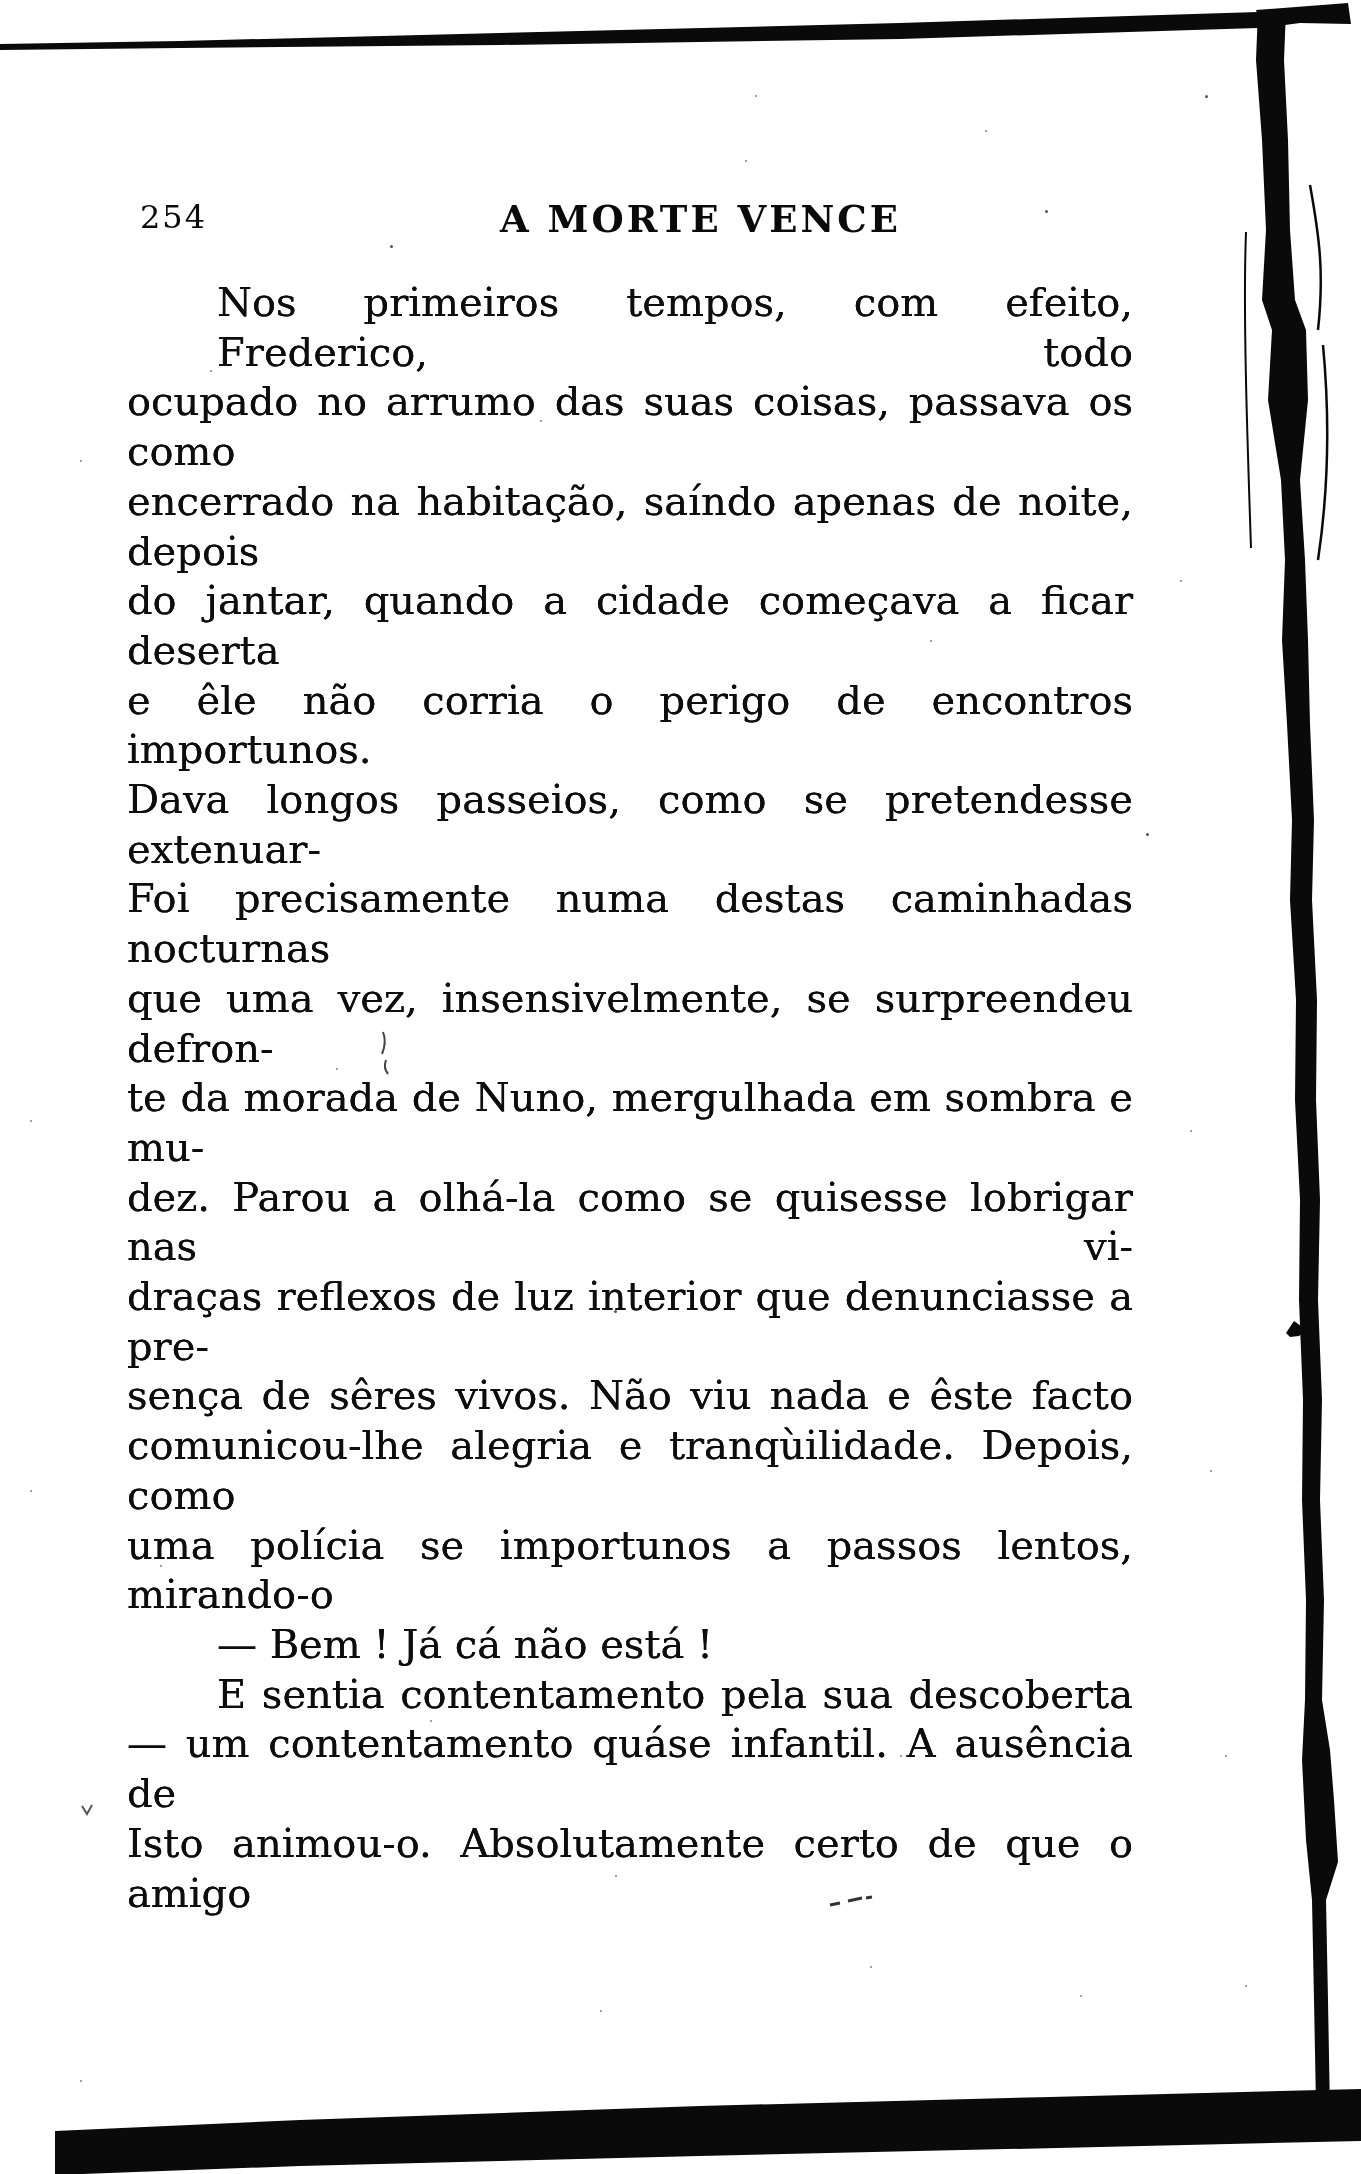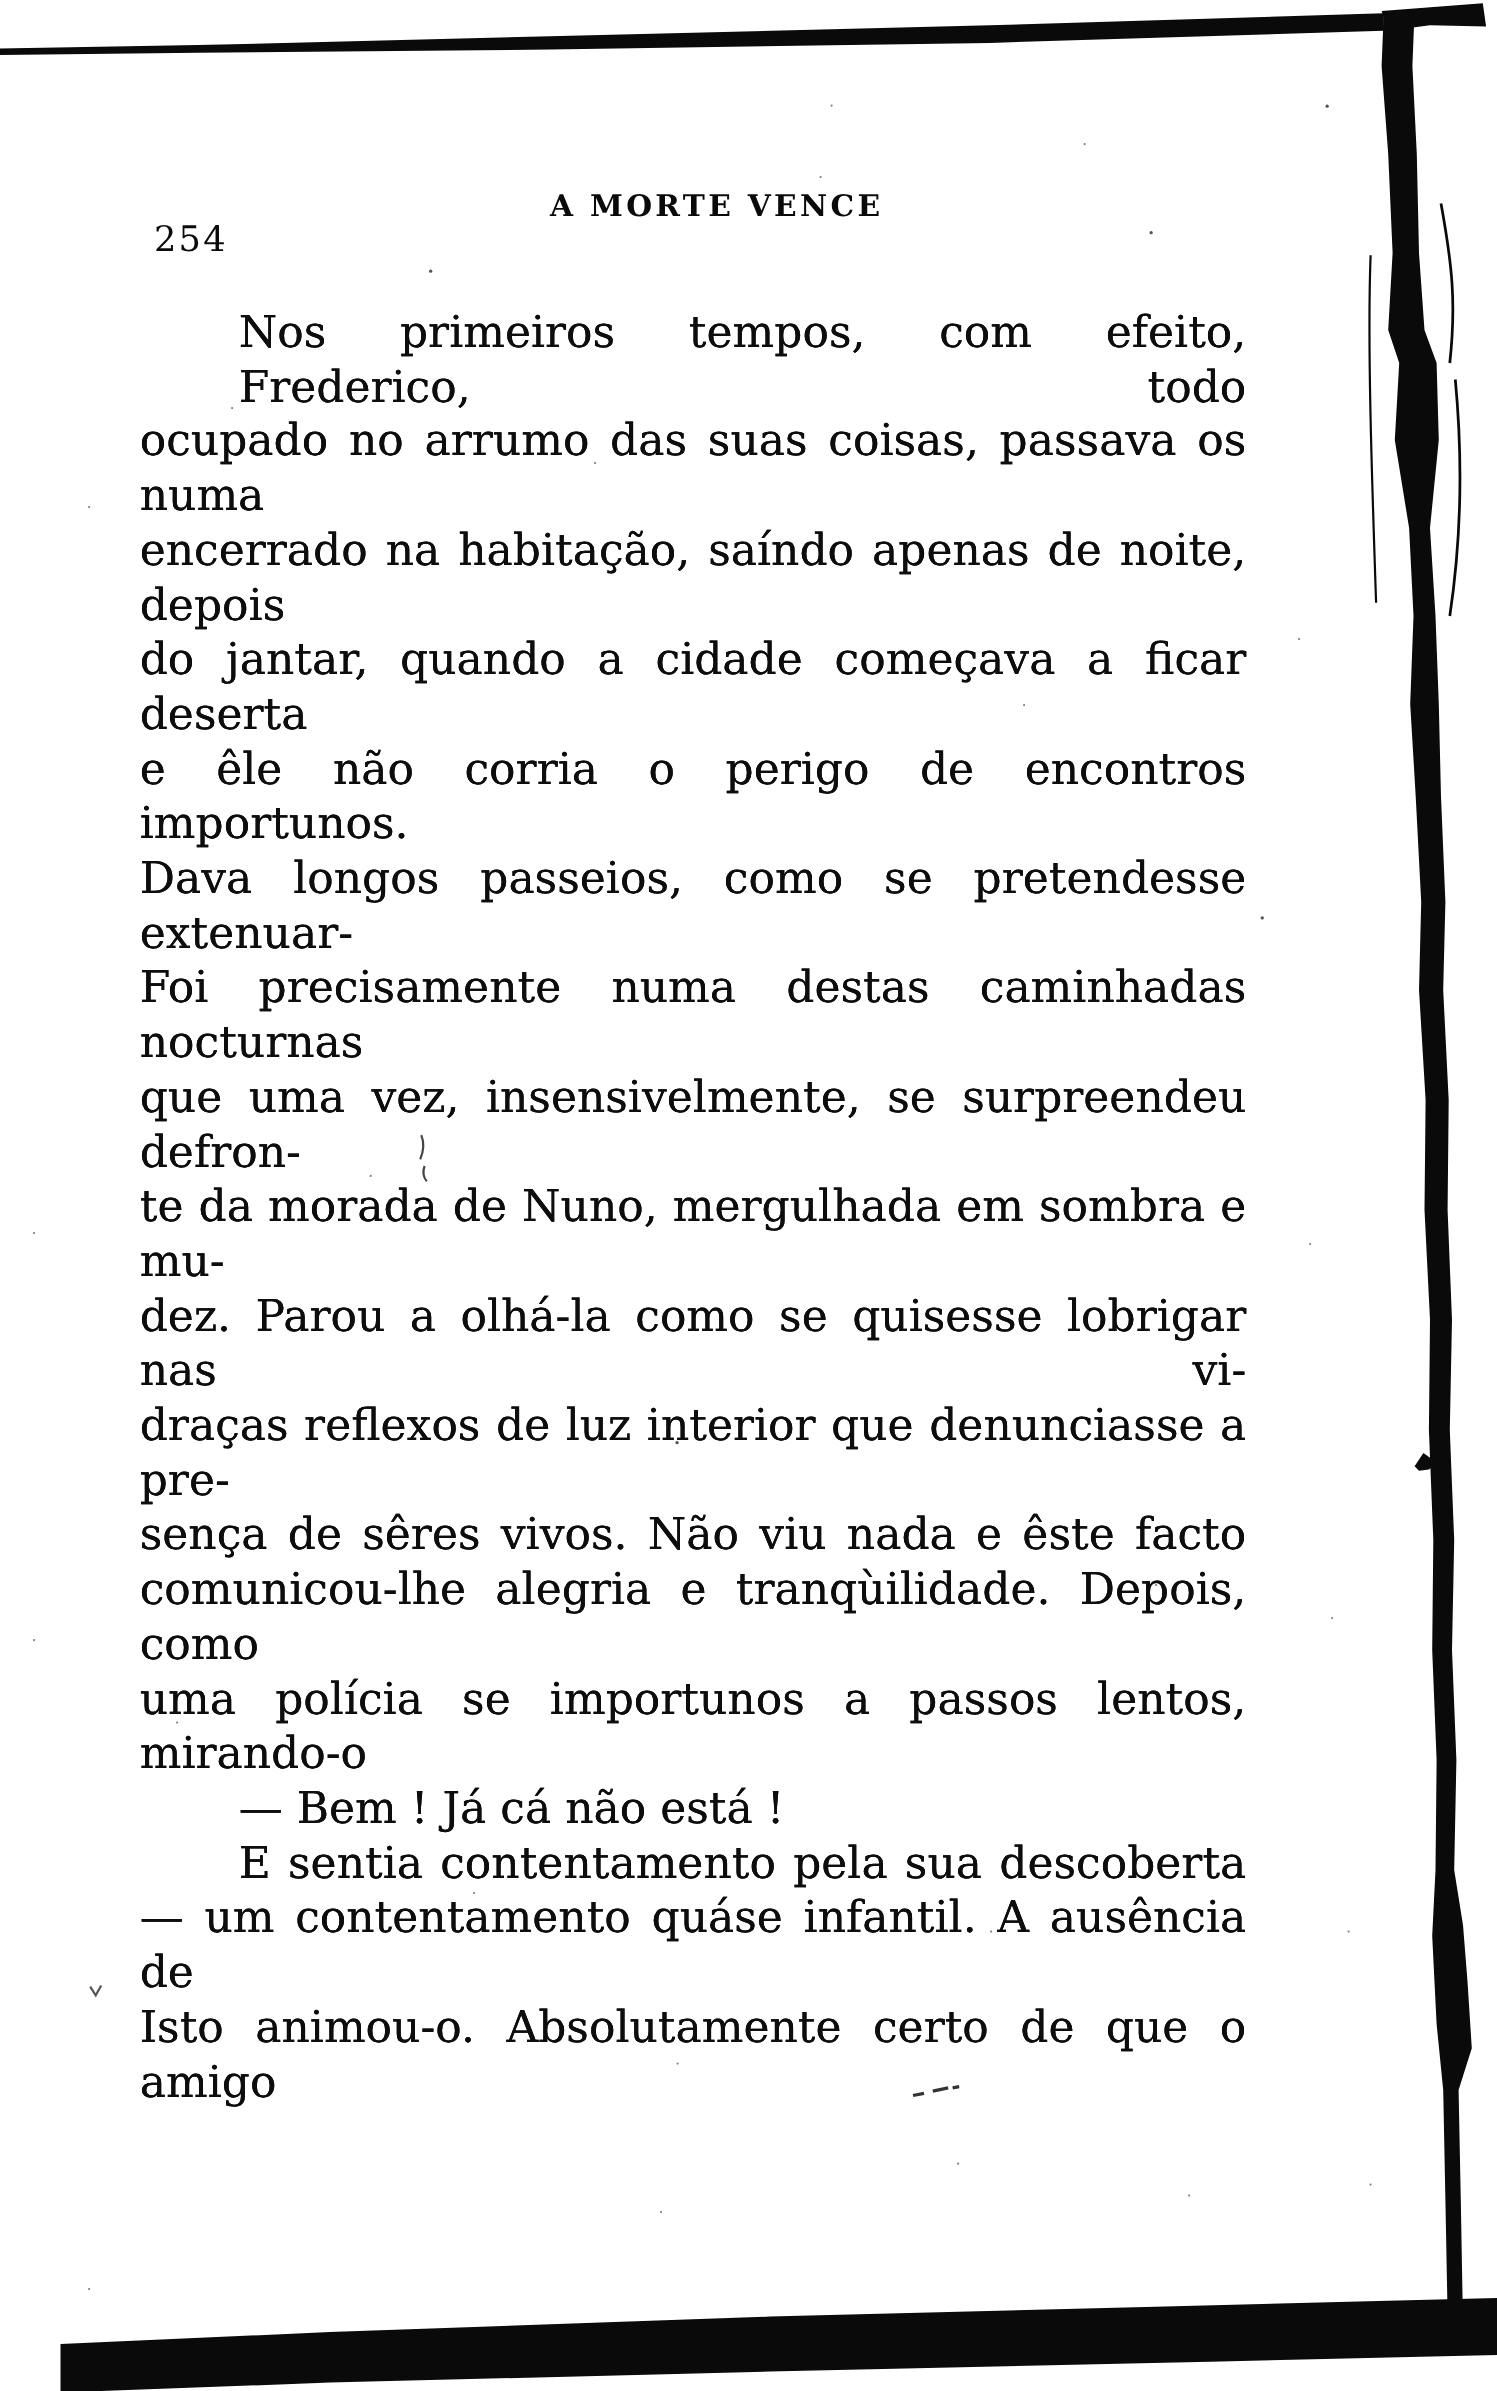--- a/index.html
+++ b/index.html
@@ -8,22 +8,22 @@
     background:#ffffff;
     font-family:"DejaVu Serif", serif;
   }
   #scan-overlay{position:absolute;left:0;top:0;width:1361px;height:2174px;pointer-events:none;}
   .page-number{
     position:absolute;left:140px;top:186px;font-size:32px;color:#0a0a0a;
     letter-spacing:2px;
     margin-top:12px;
   }
   .running-title{
-    position:absolute;left:500px;top:172px;width:300px;text-align:center;
-    font-size:27px;font-weight:700;color:#0a0a0a;letter-spacing:3px;white-space:nowrap;
+    position:absolute;left:500px;top:197px;width:300px;text-align:center;
+    font-size:37px;font-weight:700;color:#0a0a0a;letter-spacing:3px;white-space:nowrap;
   }
   #text-block{
     position:absolute;left:127px;top:278px;width:1006px;
     font-size:40px;line-height:49.7px;color:#0d0d0d;
     text-shadow:0 0 0.6px #000;
   }
   .line{white-space:nowrap;}
   .line.fill{white-space:normal;text-align:justify;text-align-last:justify;}
   .line.indent{padding-left:90px;}
   .noise-dot{position:absolute;background:#1a1a1a;border-radius:50%;opacity:.75;}
@@ -56,21 +56,21 @@
   <path d="M383,1032 q4,10 -1,22 M386,1060 q-3,8 2,14" stroke="#444" stroke-width="2" fill="none"></path>
   <path d="M830,1905 l10,-2 M848,1901 l14,-3 M866,1898 l6,-1" stroke="#333" stroke-width="3" fill="none"></path>
   <path d="M82,1806 l5,8 l5,-9" stroke="#555" stroke-width="2" fill="none"></path>
 </svg>
 
 <div class="page-number">254</div>
 <div class="running-title">A MORTE VENCE</div>
 
 <div id="text-block">
     <div class="line indent fill">Nos primeiros tempos, com efeito, Frederico, todo</div>
-    <div class="line fill">ocupado no arrumo das suas coisas, passava os numa</div>
+    <div class="line fill">ocupado no arrumo das suas coisas, passava os como</div>
     <div class="line fill">encerrado na habitação, saíndo apenas de noite, depois</div>
     <div class="line fill">do jantar, quando a cidade começava a ficar deserta</div>
     <div class="line fill">e êle não corria o perigo de encontros importunos.</div>
     <div class="line fill">Dava longos passeios, como se pretendesse extenuar-</div>
     <div class="line fill">Foi precisamente numa destas caminhadas nocturnas</div>
     <div class="line fill">que uma vez, insensivelmente, se surpreendeu defron-</div>
     <div class="line fill">te da morada de Nuno, mergulhada em sombra e mu-</div>
     <div class="line fill">dez. Parou a olhá-la como se quisesse lobrigar nas vi-</div>
     <div class="line fill">draças reflexos de luz interior que denunciasse a pre-</div>
     <div class="line fill">sença de sêres vivos. Não viu nada e êste facto</div>

